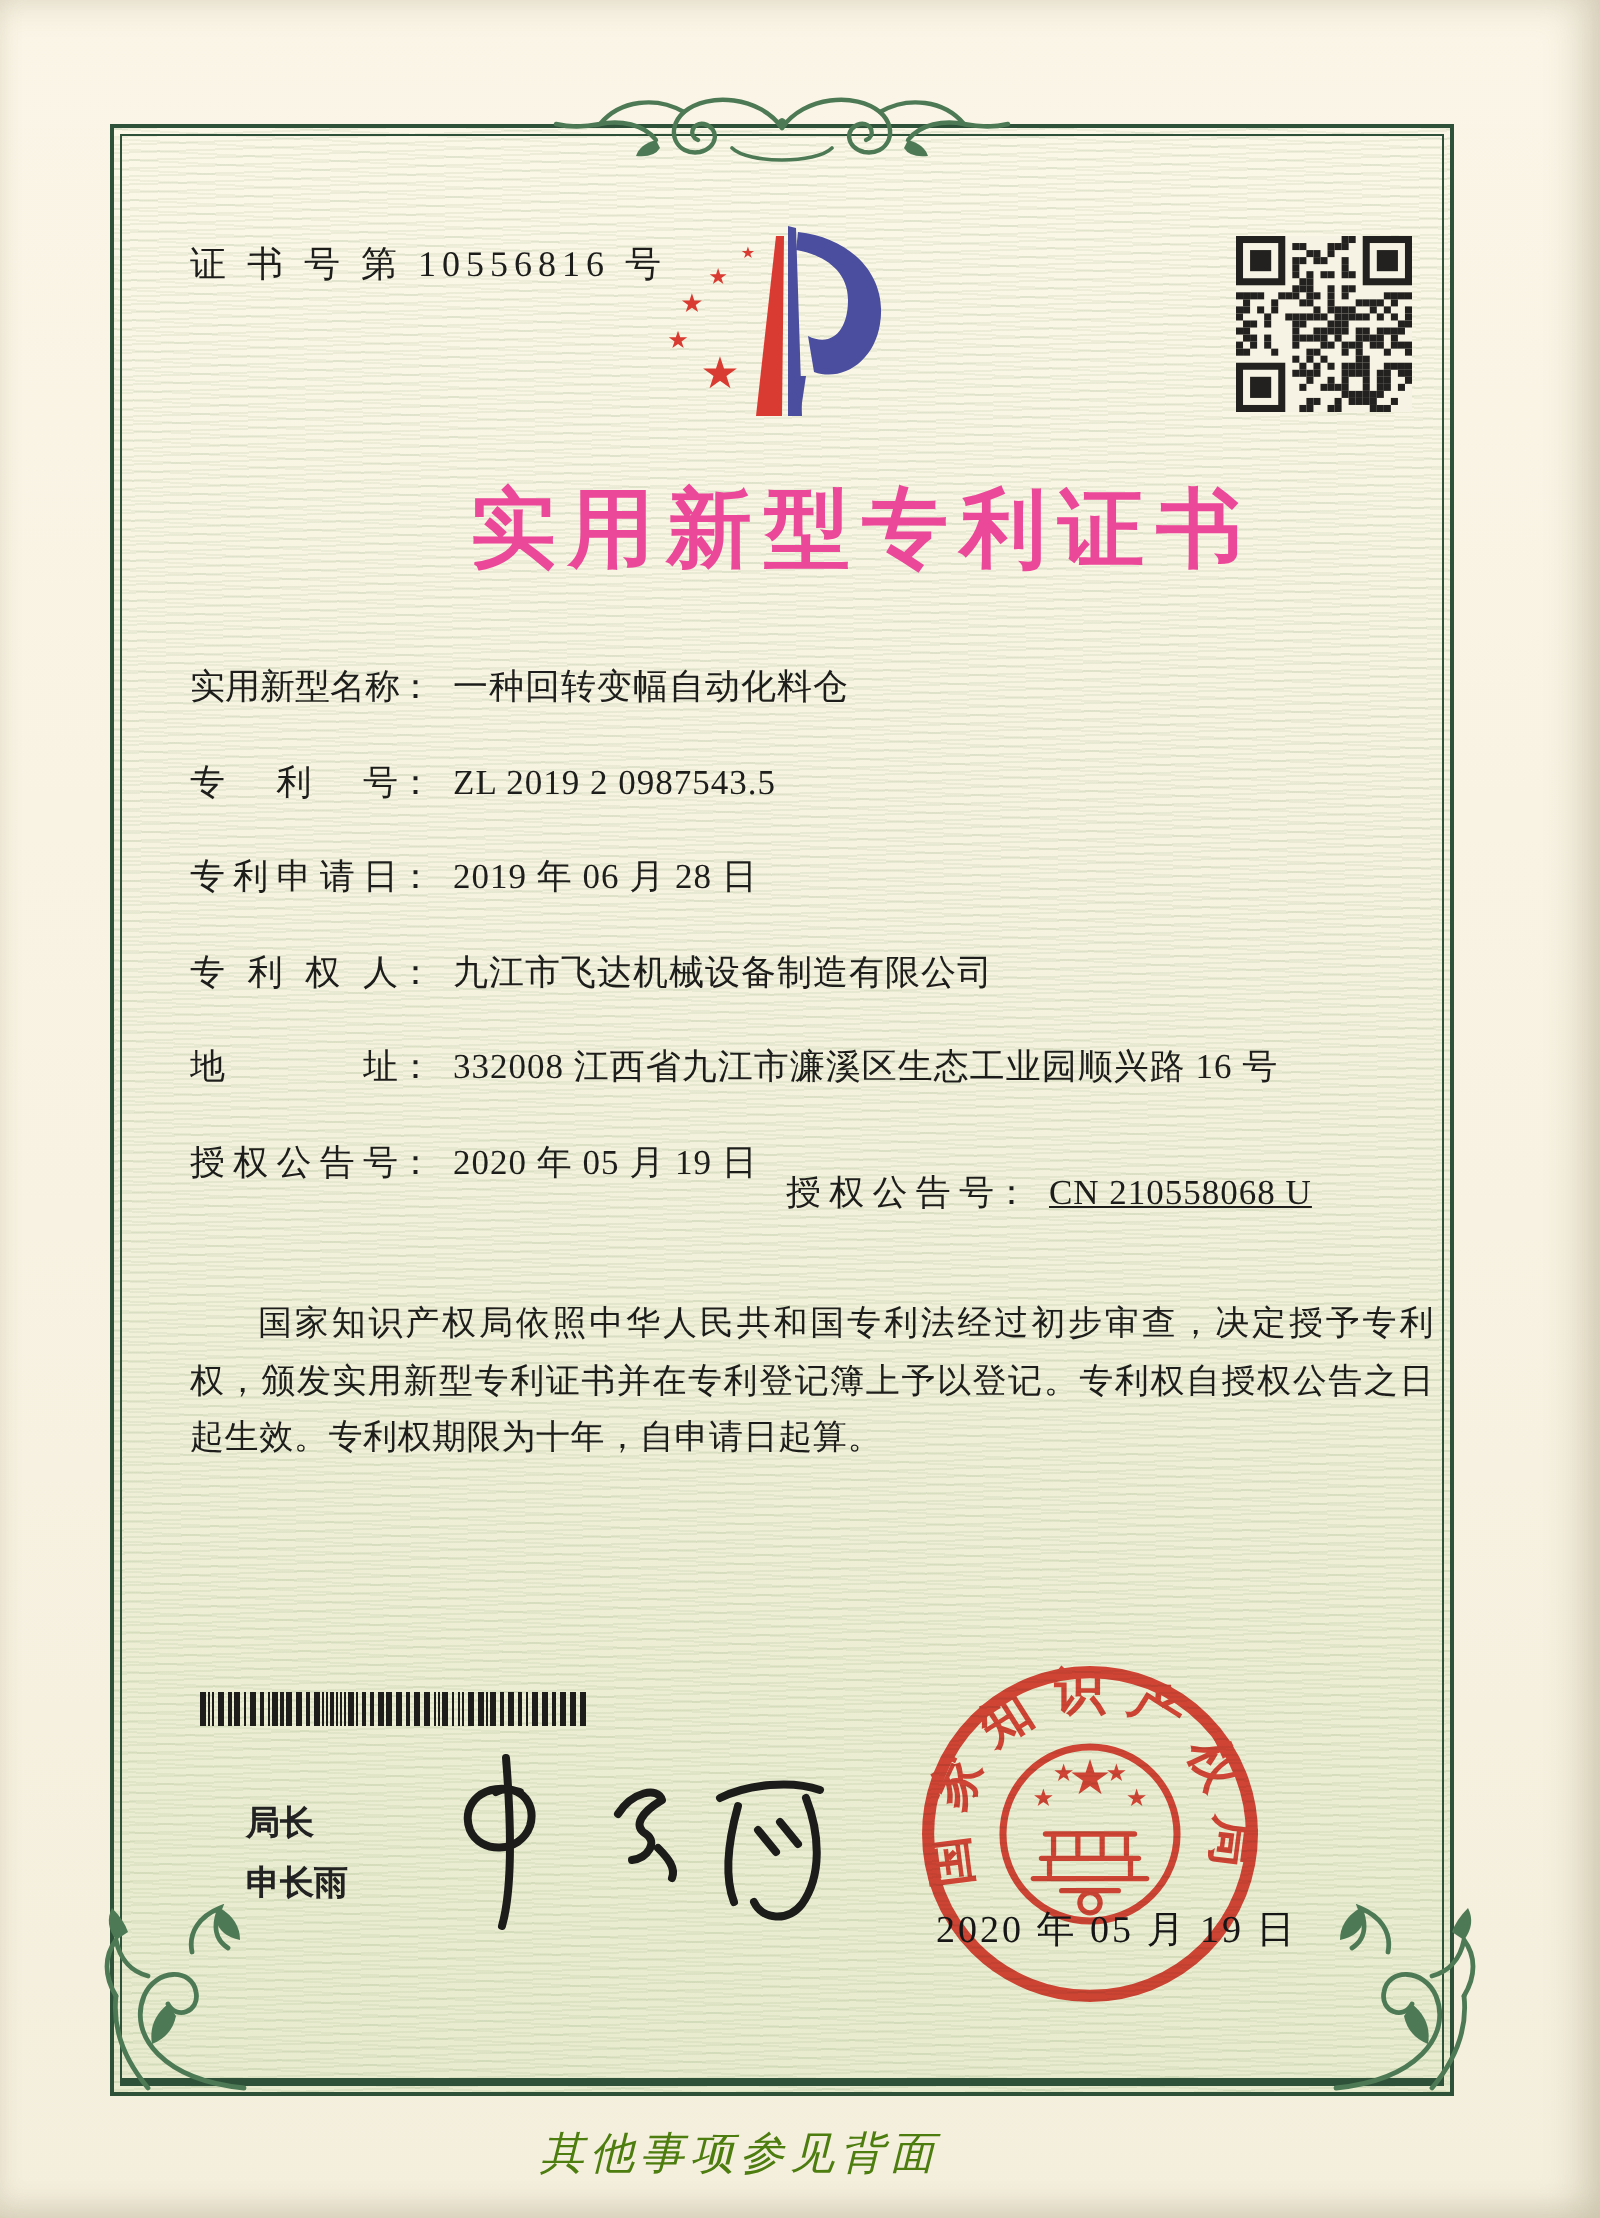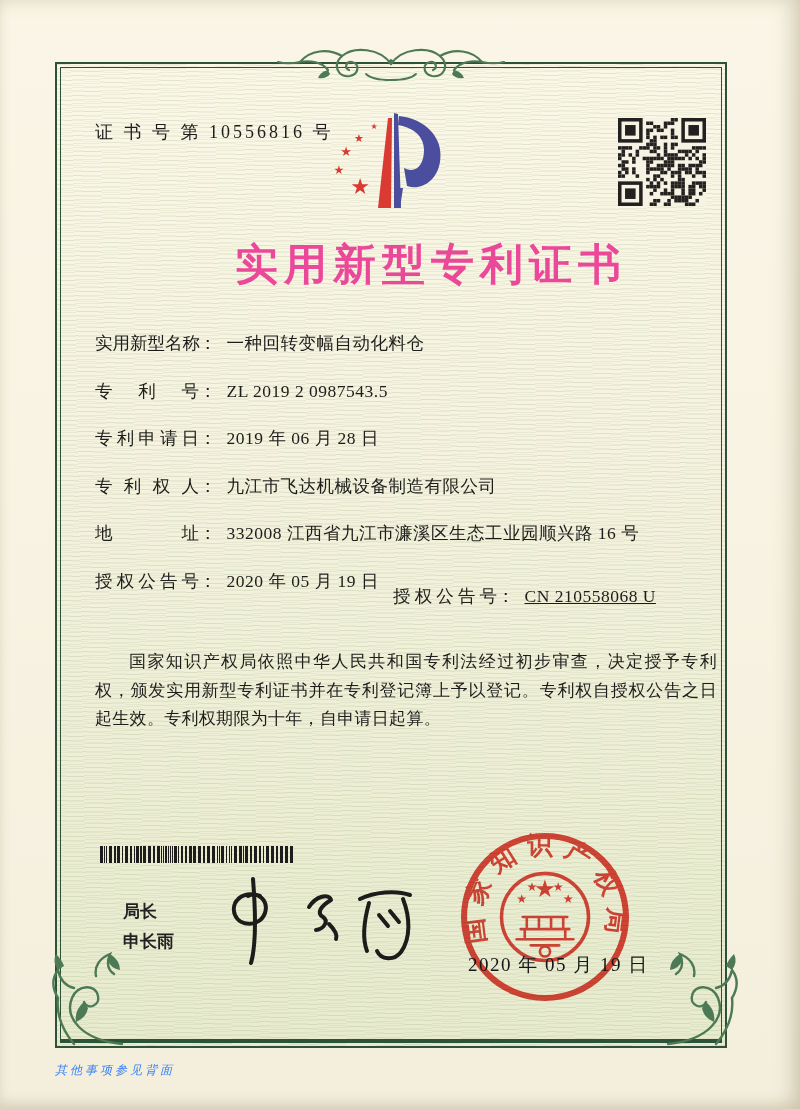--- a/index.html
+++ b/index.html
@@ -40,22 +40,22 @@
   .barcode{position:absolute;left:100px;top:846px;}
   .signer{position:absolute;left:95px;top:897px;
           font-family:"Liberation Sans","DejaVu Sans",sans-serif;
           font-size:17px;font-weight:600;line-height:30px;color:#222;margin-left:28px;}
   .signature{position:absolute;left:212px;top:872px;}
   .seal{position:absolute;left:460px;top:832px;opacity:.92;mix-blend-mode:multiply;}
   .seal-date{position:absolute;left:468px;top:952px;font-size:19px;letter-spacing:1.5px;color:#161616;z-index:5;}
 
   .page-info{position:absolute;left:55px;top:1019px;width:672px;text-align:center;
              font-size:16px;letter-spacing:1px;}
-  .back-note{position:absolute;left:55px;top:1062px;width:630px;
-             font-style:italic;font-size:12px;letter-spacing:3px;color:#3b82f6;}
+  .back-note{position:absolute;left:55px;top:1062px;width:630px;text-align:center;
+             font-style:italic;font-size:22px;letter-spacing:3px;color:#4d7c0f;}
   .ornament-top{position:absolute;left:276px;top:40px;}
   .corner{position:absolute;}
   .corner.left{left:48px;top:952px;}
   .corner.right{left:664px;top:952px;transform:scaleX(-1);}
 </style>
 </head>
 <body>
 
 <div class="page">
 

